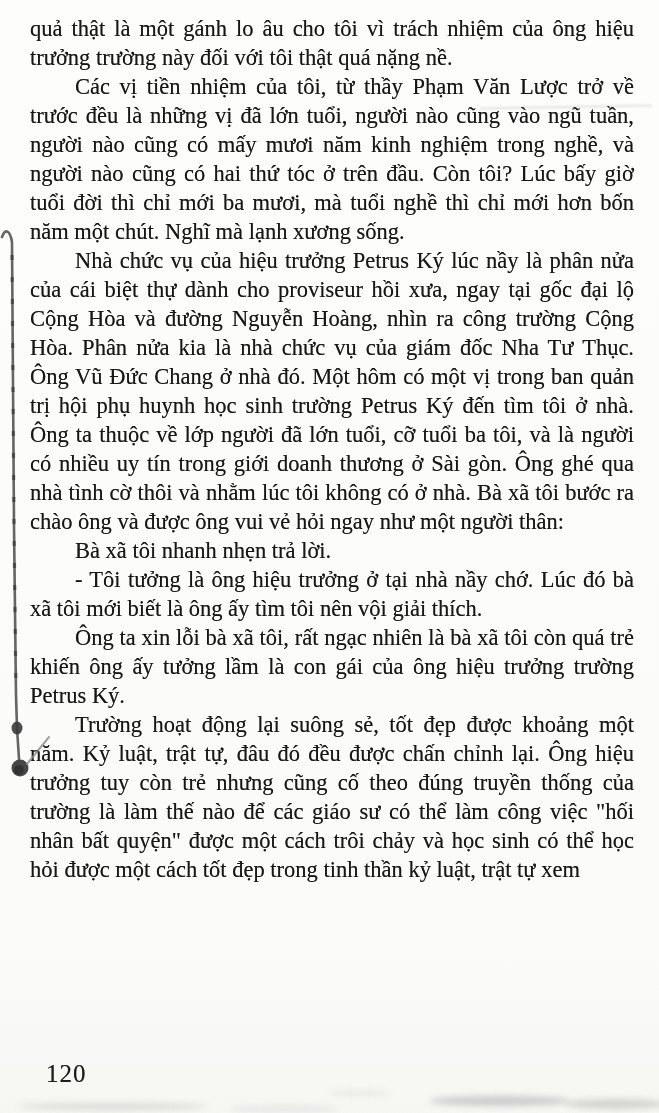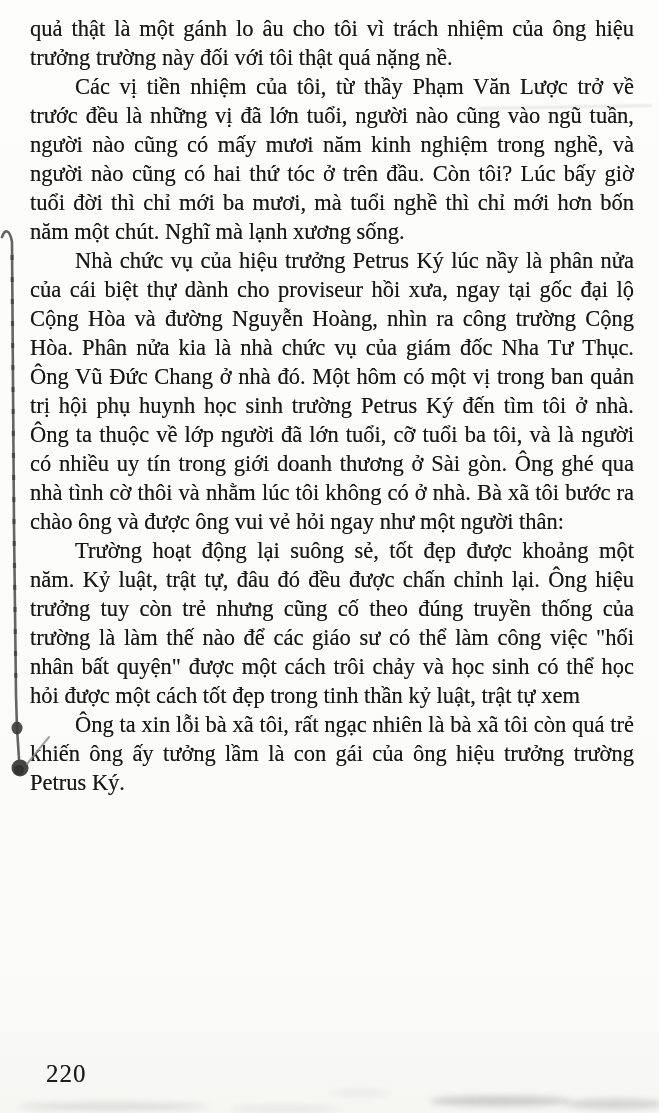--- a/index.html
+++ b/index.html
@@ -74,25 +74,27 @@
 </style>
 </head>
 <body>
 
 <div class="page">
 
   <div class="text-block">
     <p class="noindent">quả thật là một gánh lo âu cho tôi vì trách nhiệm của ông hiệu trưởng trường này đối với tôi thật quá nặng nề.</p>
     <p class="indent">Các vị tiền nhiệm của tôi, từ thầy Phạm Văn Lược trở về trước đều là những vị đã lớn tuổi, người nào cũng vào ngũ tuần, người nào cũng có mấy mươi năm kinh nghiệm trong nghề, và người nào cũng có hai thứ tóc ở trên đầu. Còn tôi? Lúc bấy giờ tuổi đời thì chỉ mới ba mươi, mà tuổi nghề thì chỉ mới hơn bốn năm một chút. Nghĩ mà lạnh xương sống.</p>
     <p class="indent">Nhà chức vụ của hiệu trưởng Petrus Ký lúc nầy là phân nửa của cái biệt thự dành cho proviseur hồi xưa, ngay tại gốc đại lộ Cộng Hòa và đường Nguyễn Hoàng, nhìn ra công trường Cộng Hòa. Phân nửa kia là nhà chức vụ của giám đốc Nha Tư Thục. Ông Vũ Đức Chang ở nhà đó. Một hôm có một vị trong ban quản trị hội phụ huynh học sinh trường Petrus Ký đến tìm tôi ở nhà. Ông ta thuộc về lớp người đã lớn tuổi, cỡ tuổi ba tôi, và là người có nhiều uy tín trong giới doanh thương ở Sài gòn. Ông ghé qua nhà tình cờ thôi và nhằm lúc tôi không có ở nhà. Bà xã tôi bước ra chào ông và được ông vui vẻ hỏi ngay như một người thân:</p>
+    <p class="indent">Bà xã tôi nhanh nhẹn trả lời.</p>
+    <p class="indent">- Tôi tưởng là ông hiệu trưởng ở tại nhà nầy chớ. Lúc đó bà xã tôi mới biết là ông ấy tìm tôi nên vội giải thích.</p>
+    <p class="indent">Ông ta xin lỗi bà xã tôi, rất ngạc nhiên là bà xã tôi còn quá trẻ khiến ông ấy tưởng lầm là con gái của ông hiệu trưởng trường Petrus Ký.</p>
     <p class="indent">Trường hoạt động lại suông sẻ, tốt đẹp được khoảng một năm. Kỷ luật, trật tự, đâu đó đều được chấn chỉnh lại. Ông hiệu trưởng tuy còn trẻ nhưng cũng cố theo đúng truyền thống của trường là làm thế nào để các giáo sư có thể làm công việc "hối nhân bất quyện" được một cách trôi chảy và học sinh có thể học hỏi được một cách tốt đẹp trong tinh thần kỷ luật, trật tự xem</p>
-    <p class="indent">Ông ta xin lỗi bà xã tôi, rất ngạc nhiên là bà xã tôi còn quá trẻ khiến ông ấy tưởng lầm là con gái của ông hiệu trưởng trường Petrus Ký.</p>
   </div>
 
-  <div class="page-number">220</div>
+  <div class="page-number">120</div>
 
   <svg class="pin-artifact" viewBox="0 0 60 560" xmlns="http://www.w3.org/2000/svg">
     <path d="M2,12 C5,3 10,5 12,17 L14,300 L16,470 L17,503 L19,534" fill="none" stroke="#4a4a4a" stroke-width="2.6" stroke-linecap="round" opacity="0.85"></path>
     <path d="M12,30 L14,300 L16,470" fill="none" stroke="#2e2e2e" stroke-width="3.2" stroke-dasharray="5 17" opacity="0.6"></path>
     <ellipse cx="17" cy="503" rx="5.5" ry="6.5" fill="#3a3a3a" opacity="0.9"></ellipse>
     <circle cx="20" cy="543" r="8.5" fill="#474747"></circle>
     <circle cx="19" cy="545" r="5" fill="#333333"></circle>
     <path d="M49,512 L27,539" fill="none" stroke="#8a8a8a" stroke-width="2" stroke-linecap="round" opacity="0.8"></path>
   </svg>
 

